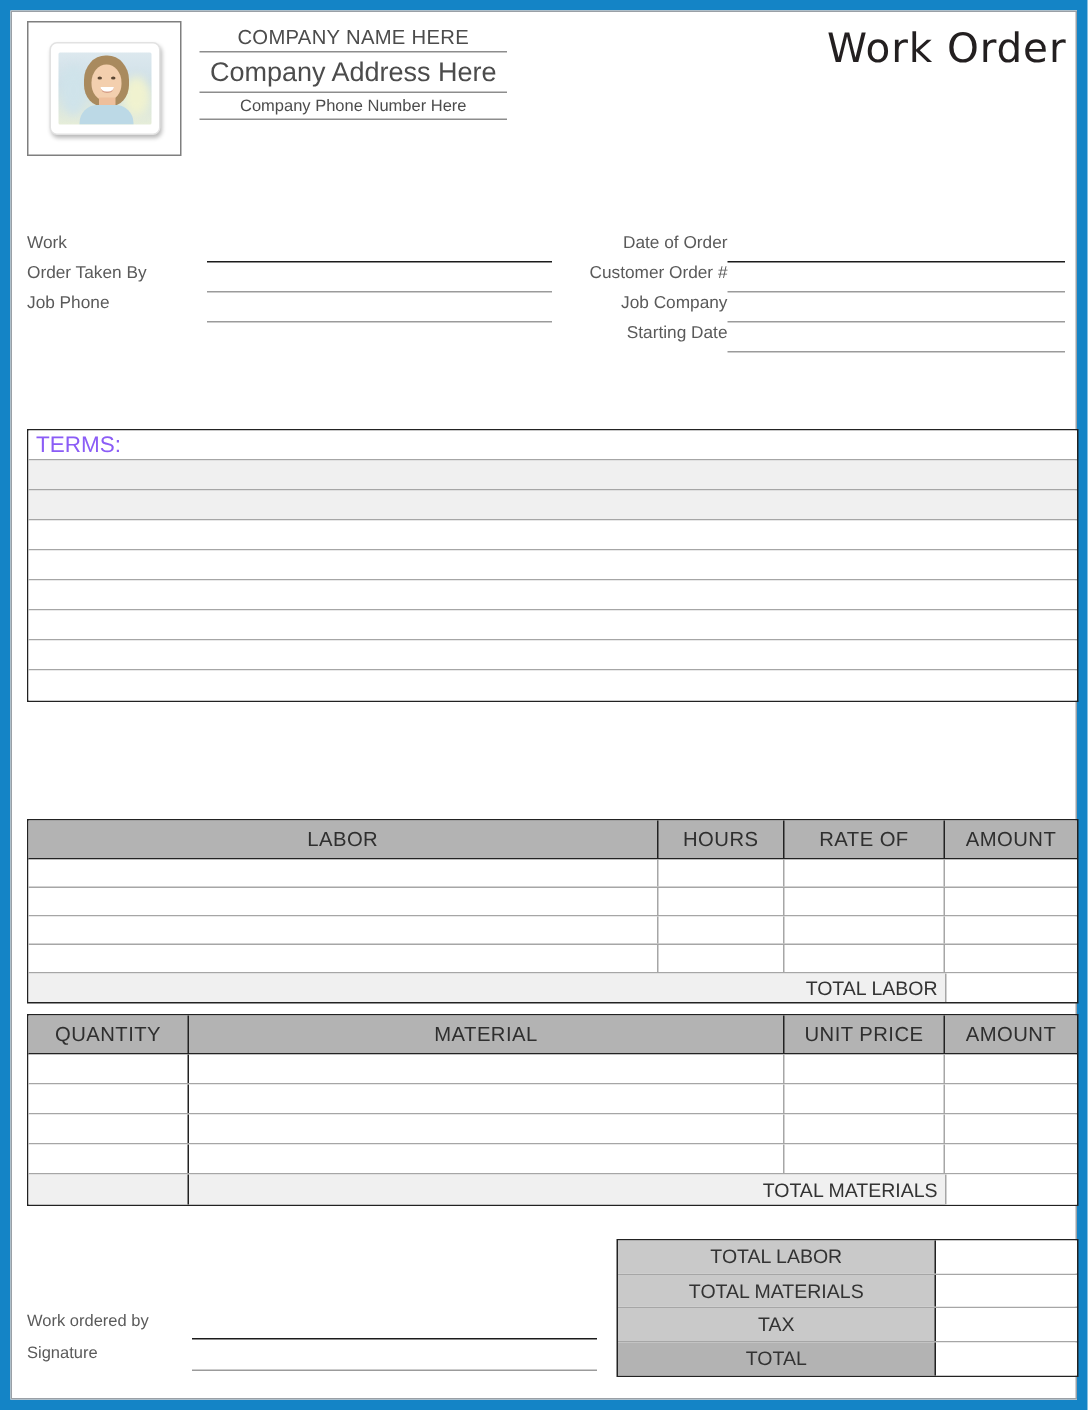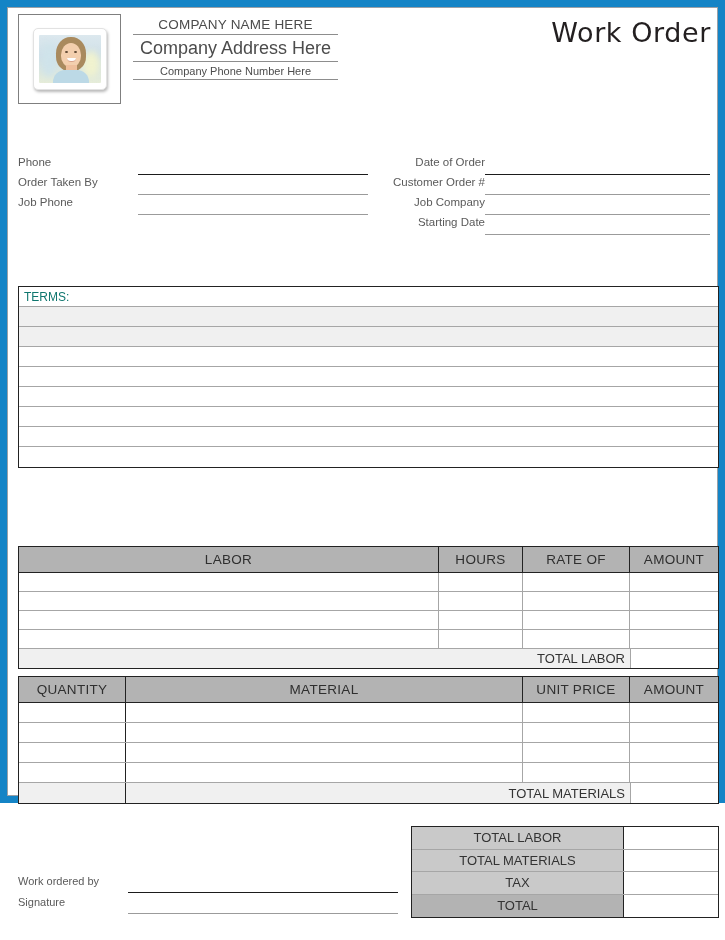--- a/index.html
+++ b/index.html
@@ -7,21 +7,21 @@
   body {
     width:725px; height:940px;
     font-family:"Liberation Sans", sans-serif;
     background:#ffffff;
     color:#231f20;
     overflow:hidden;
   }
 
   
   .page-frame{
-    position:absolute; left:0; top:0; width:725px; height:803px;
+    position:absolute; left:0; top:0; width:725px; height:940px;
     border:7px solid #1484c6;
     background:#ffffff;
     padding-left:16px;
   }
   .page-inner{
     position:absolute; left:0; top:0; right:0; bottom:0;
     border:1px solid #9aa0a6;
     background:#ffffff;
   }
 
@@ -105,21 +105,21 @@
   .vline{ border-right:1px solid #a6a6a6; }
   .vline-d{ border-right:1px solid #222222; }
   .shade-lite{ background:#f0f0f0; }
   .shade-mid{ background:#c9c9c9; }
   .shade-dark{ background:#b3b3b3; }
   .white{ background:#ffffff; }
 
   
   .terms-block{ left:10px; top:278px; width:701px; }
   .terms-row{ height:20px; }
-  .terms-title{ font-size:12px; color:#0f766e; }
+  .terms-title{ font-size:15px; color:#8b5cf6; }
   .desc-hdr{ height:24px; }
   .desc-row{ height:20px; }
 
   
   .labor-block{ left:10px; top:538px; width:701px; }
   .labor-hdr{ height:26px; }
   .labor-row{ height:19px; }
   .c-labor{ flex:0 0 420px; }
   .c-hours{ flex:0 0 84px; }
   .c-rate{ flex:0 0 107px; }
@@ -178,21 +178,21 @@
       <div class="company-line l3">Company Phone Number Here</div>
     </div>
 
     <div class="doc-title">Work Order</div>
   </div>
 
   <div class="fields">
 
     <div class="field-col left">
       <div class="field-row">
-        <span class="field-label">Phone</span>
+        <span class="field-label">Work</span>
         <span class="field-line strong"></span>
       </div>
       <div class="field-row">
         <span class="field-label">Order Taken By</span>
         <span class="field-line"></span>
       </div>
       <div class="field-row">
         <span class="field-label">Job Phone</span>
         <span class="field-line"></span>
       </div>

